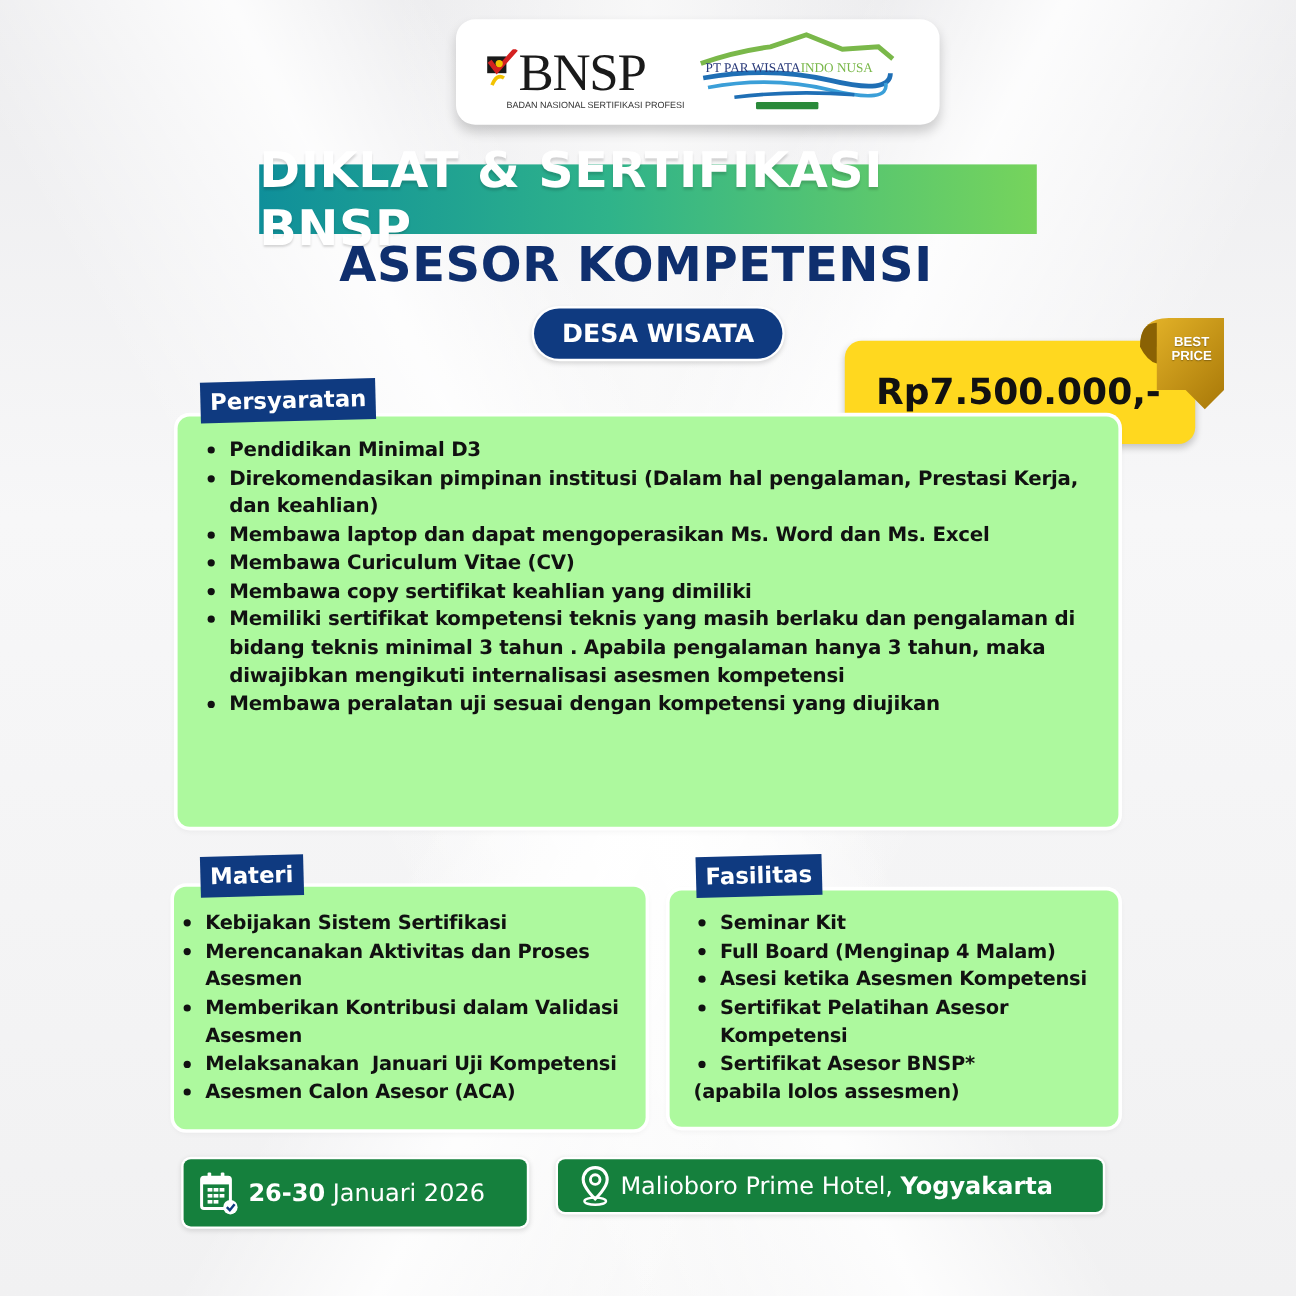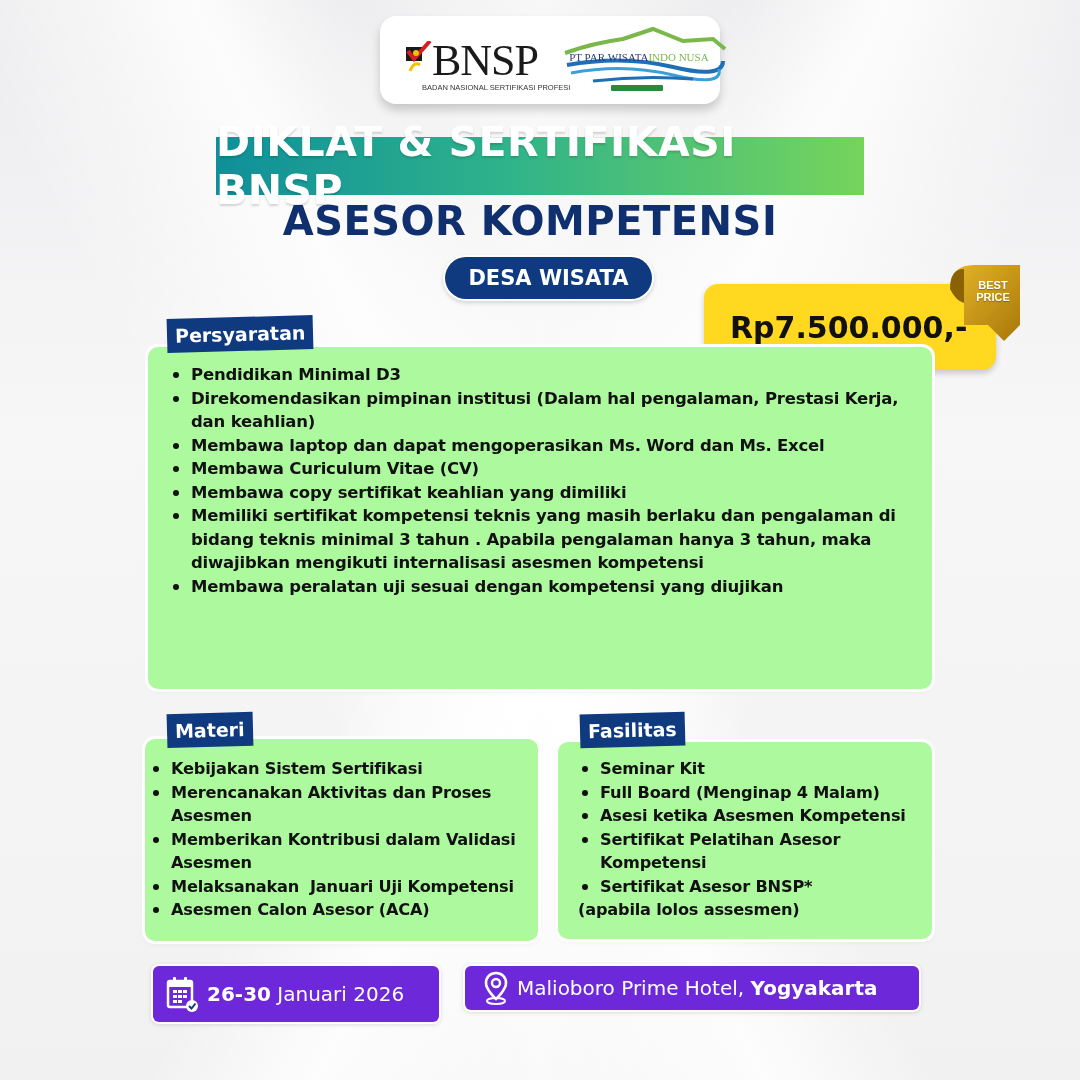--- a/index.html
+++ b/index.html
@@ -13,21 +13,21 @@
     position: absolute; inset: 0; overflow: hidden;
     background: linear-gradient(180deg, #ececee 0%, #f7f7f8 40%, #f1f1f2 100%);
   }
   .bg .ray { position: absolute; background: #fdfdfd; opacity: .85; }
   .bg .r1 { left: -60px; top: 0; width: 420px; height: 1080px; transform: skewX(28deg); transform-origin: top left; background: linear-gradient(90deg, rgba(255,255,255,0) 0%, #ffffff 60%, rgba(255,255,255,0) 100%); }
   .bg .r2 { right: -60px; top: 0; width: 420px; height: 1080px; transform: skewX(-28deg); transform-origin: top right; background: linear-gradient(90deg, rgba(255,255,255,0) 0%, #ffffff 40%, rgba(255,255,255,0) 100%); }
   .bg .r3 { left: 330px; top: 0; width: 420px; height: 1080px; background: linear-gradient(90deg, rgba(255,255,255,0), #fafafa 50%, rgba(255,255,255,0)); }
 
   
   .logo-card {
-    position: absolute; left: 380px; top: 16px; width: 340px; height: 88px;
+    position: absolute; left: 380px; top: 16px; width: 403px; height: 88px;
     background: #ffffff; border-radius: 16px;
     box-shadow: 0 6px 10px rgba(0,0,0,.18);
     display: flex; align-items: center; padding: 0 10px 0 22px;
   }
   .bnsp { position: relative; width: 170px; height: 70px; }
   .bnsp .mark { position: absolute; left: 2px; top: 16px; width: 28px; height: 32px; }
   .bnsp .word {
     position: absolute; left: 30px; top: 10px;
     font-family: "Liberation Serif", serif; font-size: 44px; color: #1a1a1a; letter-spacing: -1px;
   }
@@ -106,21 +106,21 @@
 
   .mat-tab { left: 167px; top: 713px; transform: rotate(-1.5deg); }
   .mat-card { left: 145px; top: 739px; width: 393px; height: 202px; padding: 18px 8px 0 4px; }
 
   .fas-tab { left: 580px; top: 713px; transform: rotate(-1.5deg); }
   .fas-card { left: 558px; top: 742px; width: 374px; height: 197px; padding: 15px 4px 0 20px; }
   .fas-card li { padding-left: 22px; }
 
   
   .info {
-    position: absolute; background: #6d28d9; color: #ffffff; border-radius: 6px;
+    position: absolute; background: #15803d; color: #ffffff; border-radius: 6px;
     box-shadow: 0 0 0 2px #ffffff, 0 1px 4px 2px rgba(0,0,0,.12);
     display: flex; align-items: center;
     font-size: 20px;
   }
   .date-box { left: 153px; top: 966px; width: 286px; height: 56px; padding-left: 12px; }
   .loc-box { left: 465px; top: 966px; width: 454px; height: 44px; padding-left: 18px; }
   .info .b { font-weight: bold; }
   .info .icon { display: inline-flex; margin-right: 8px; }
 </style>
 </head>

